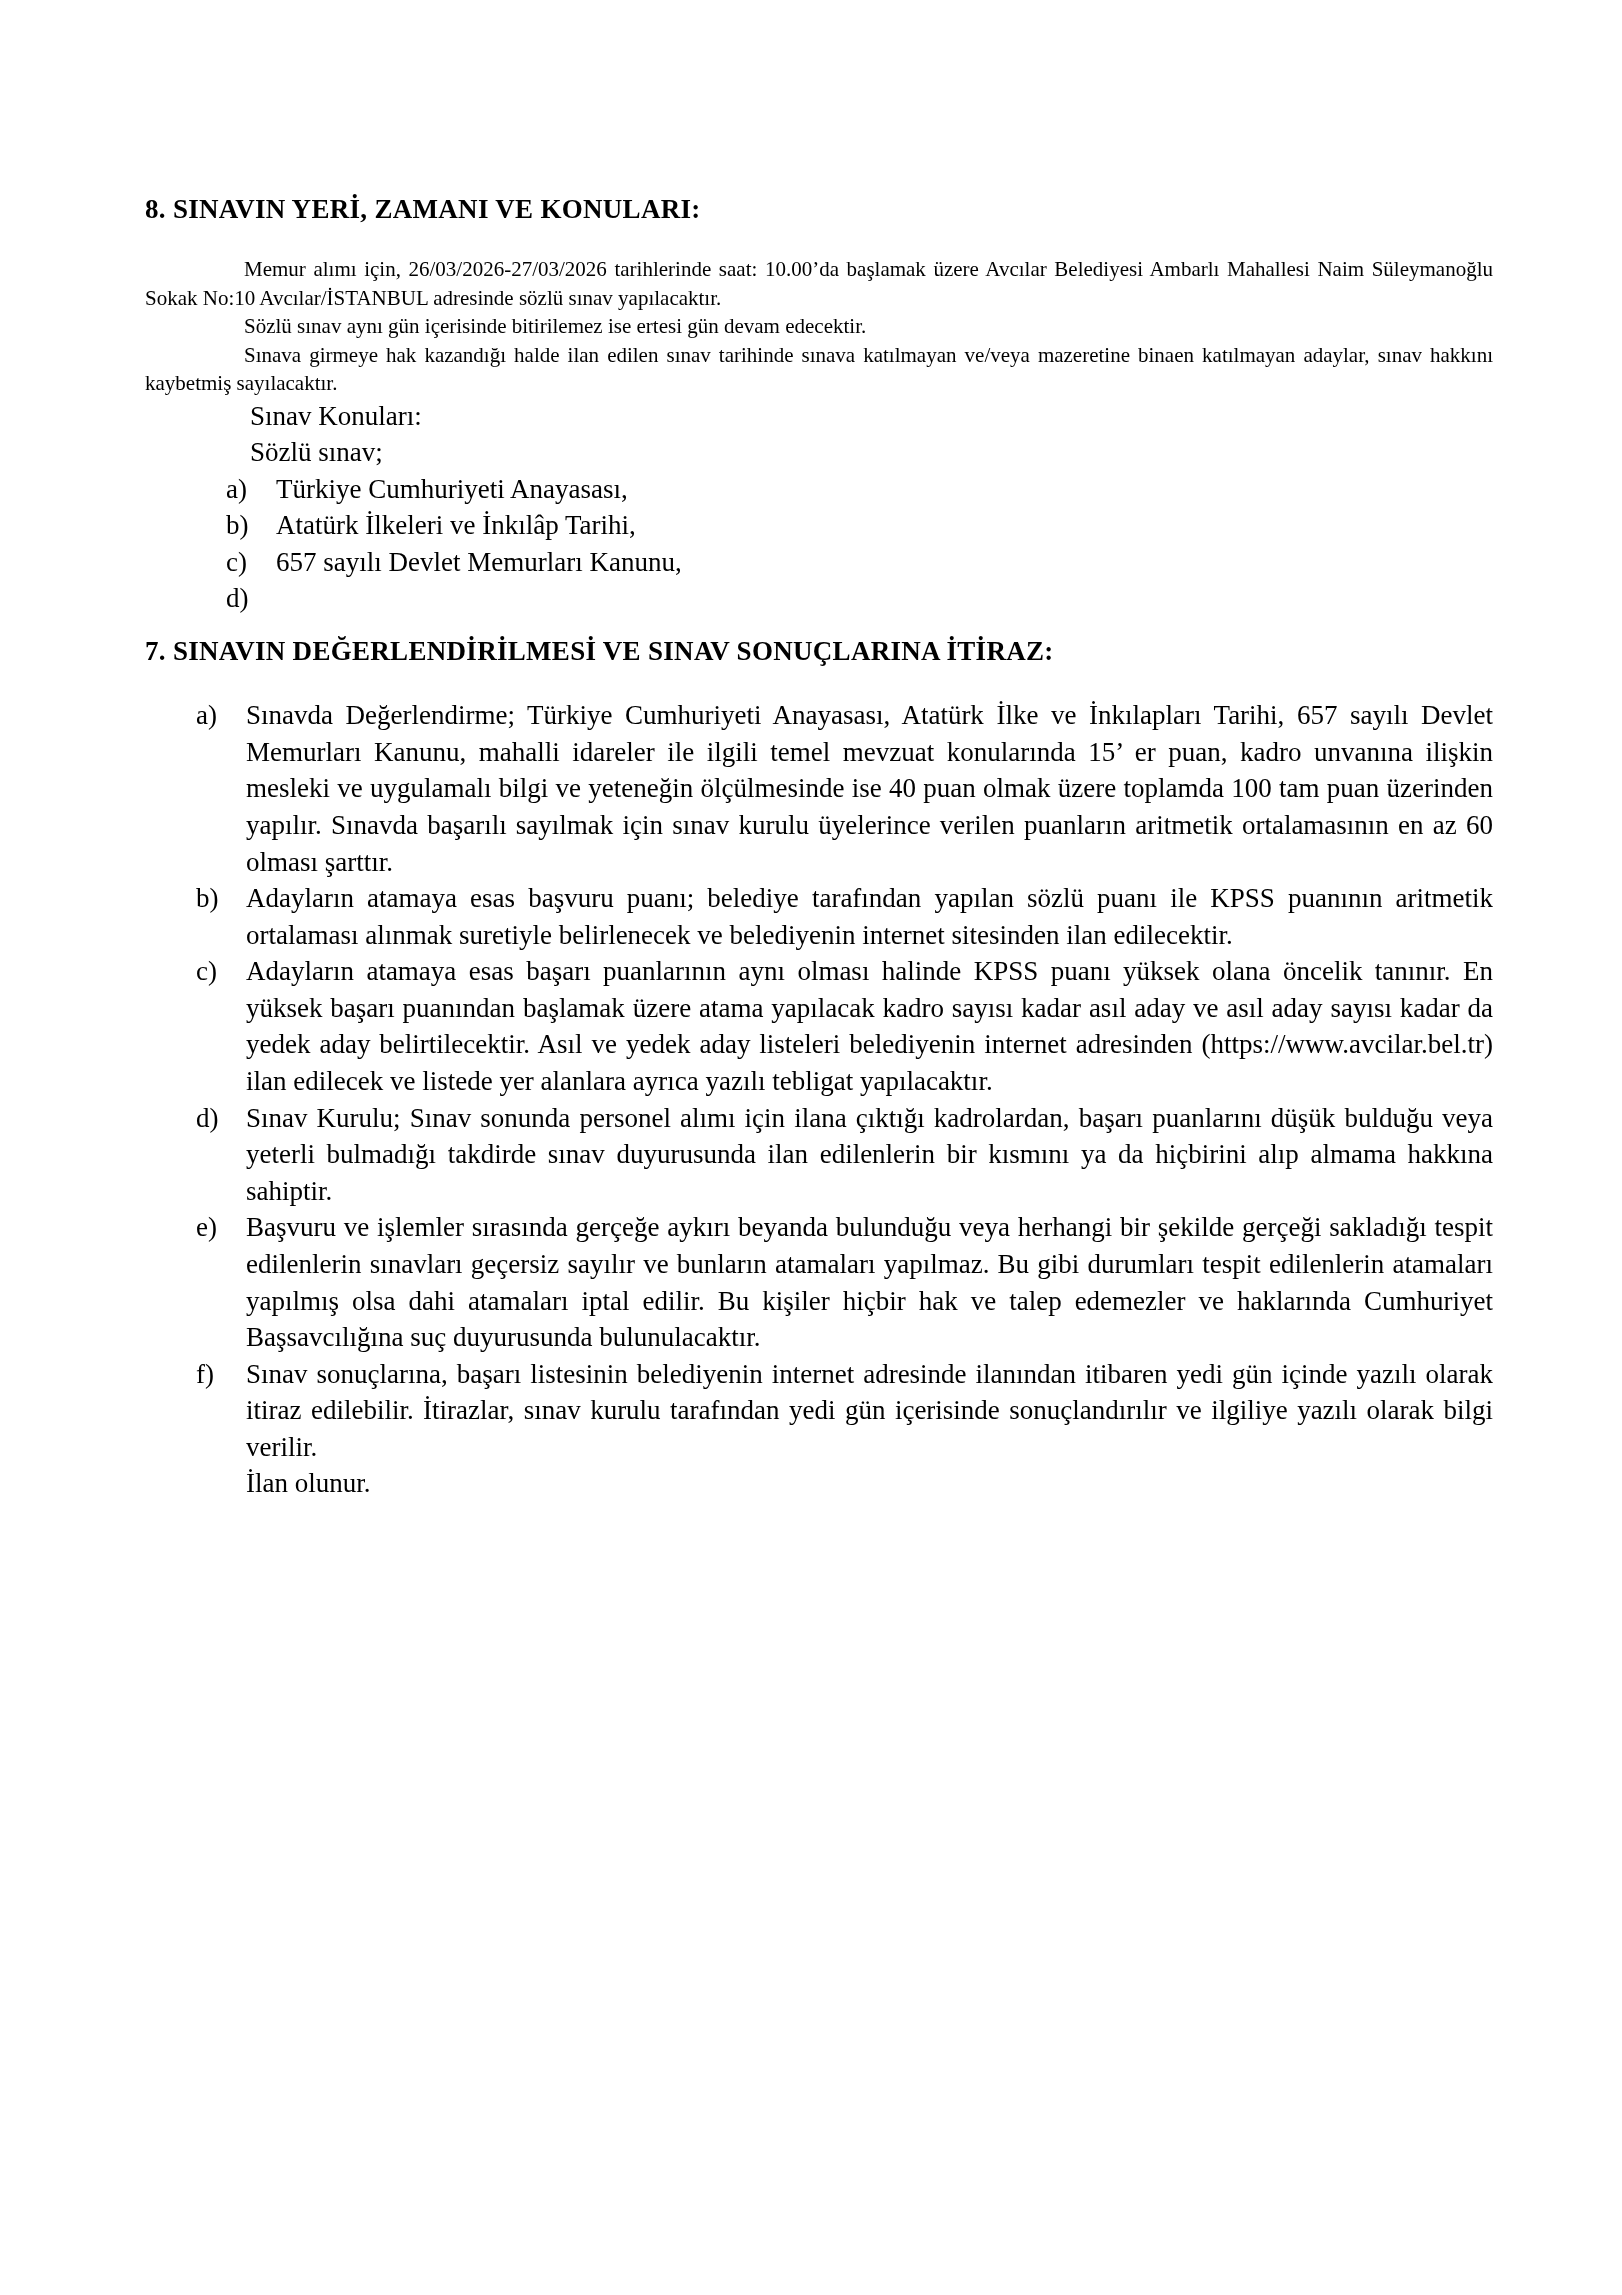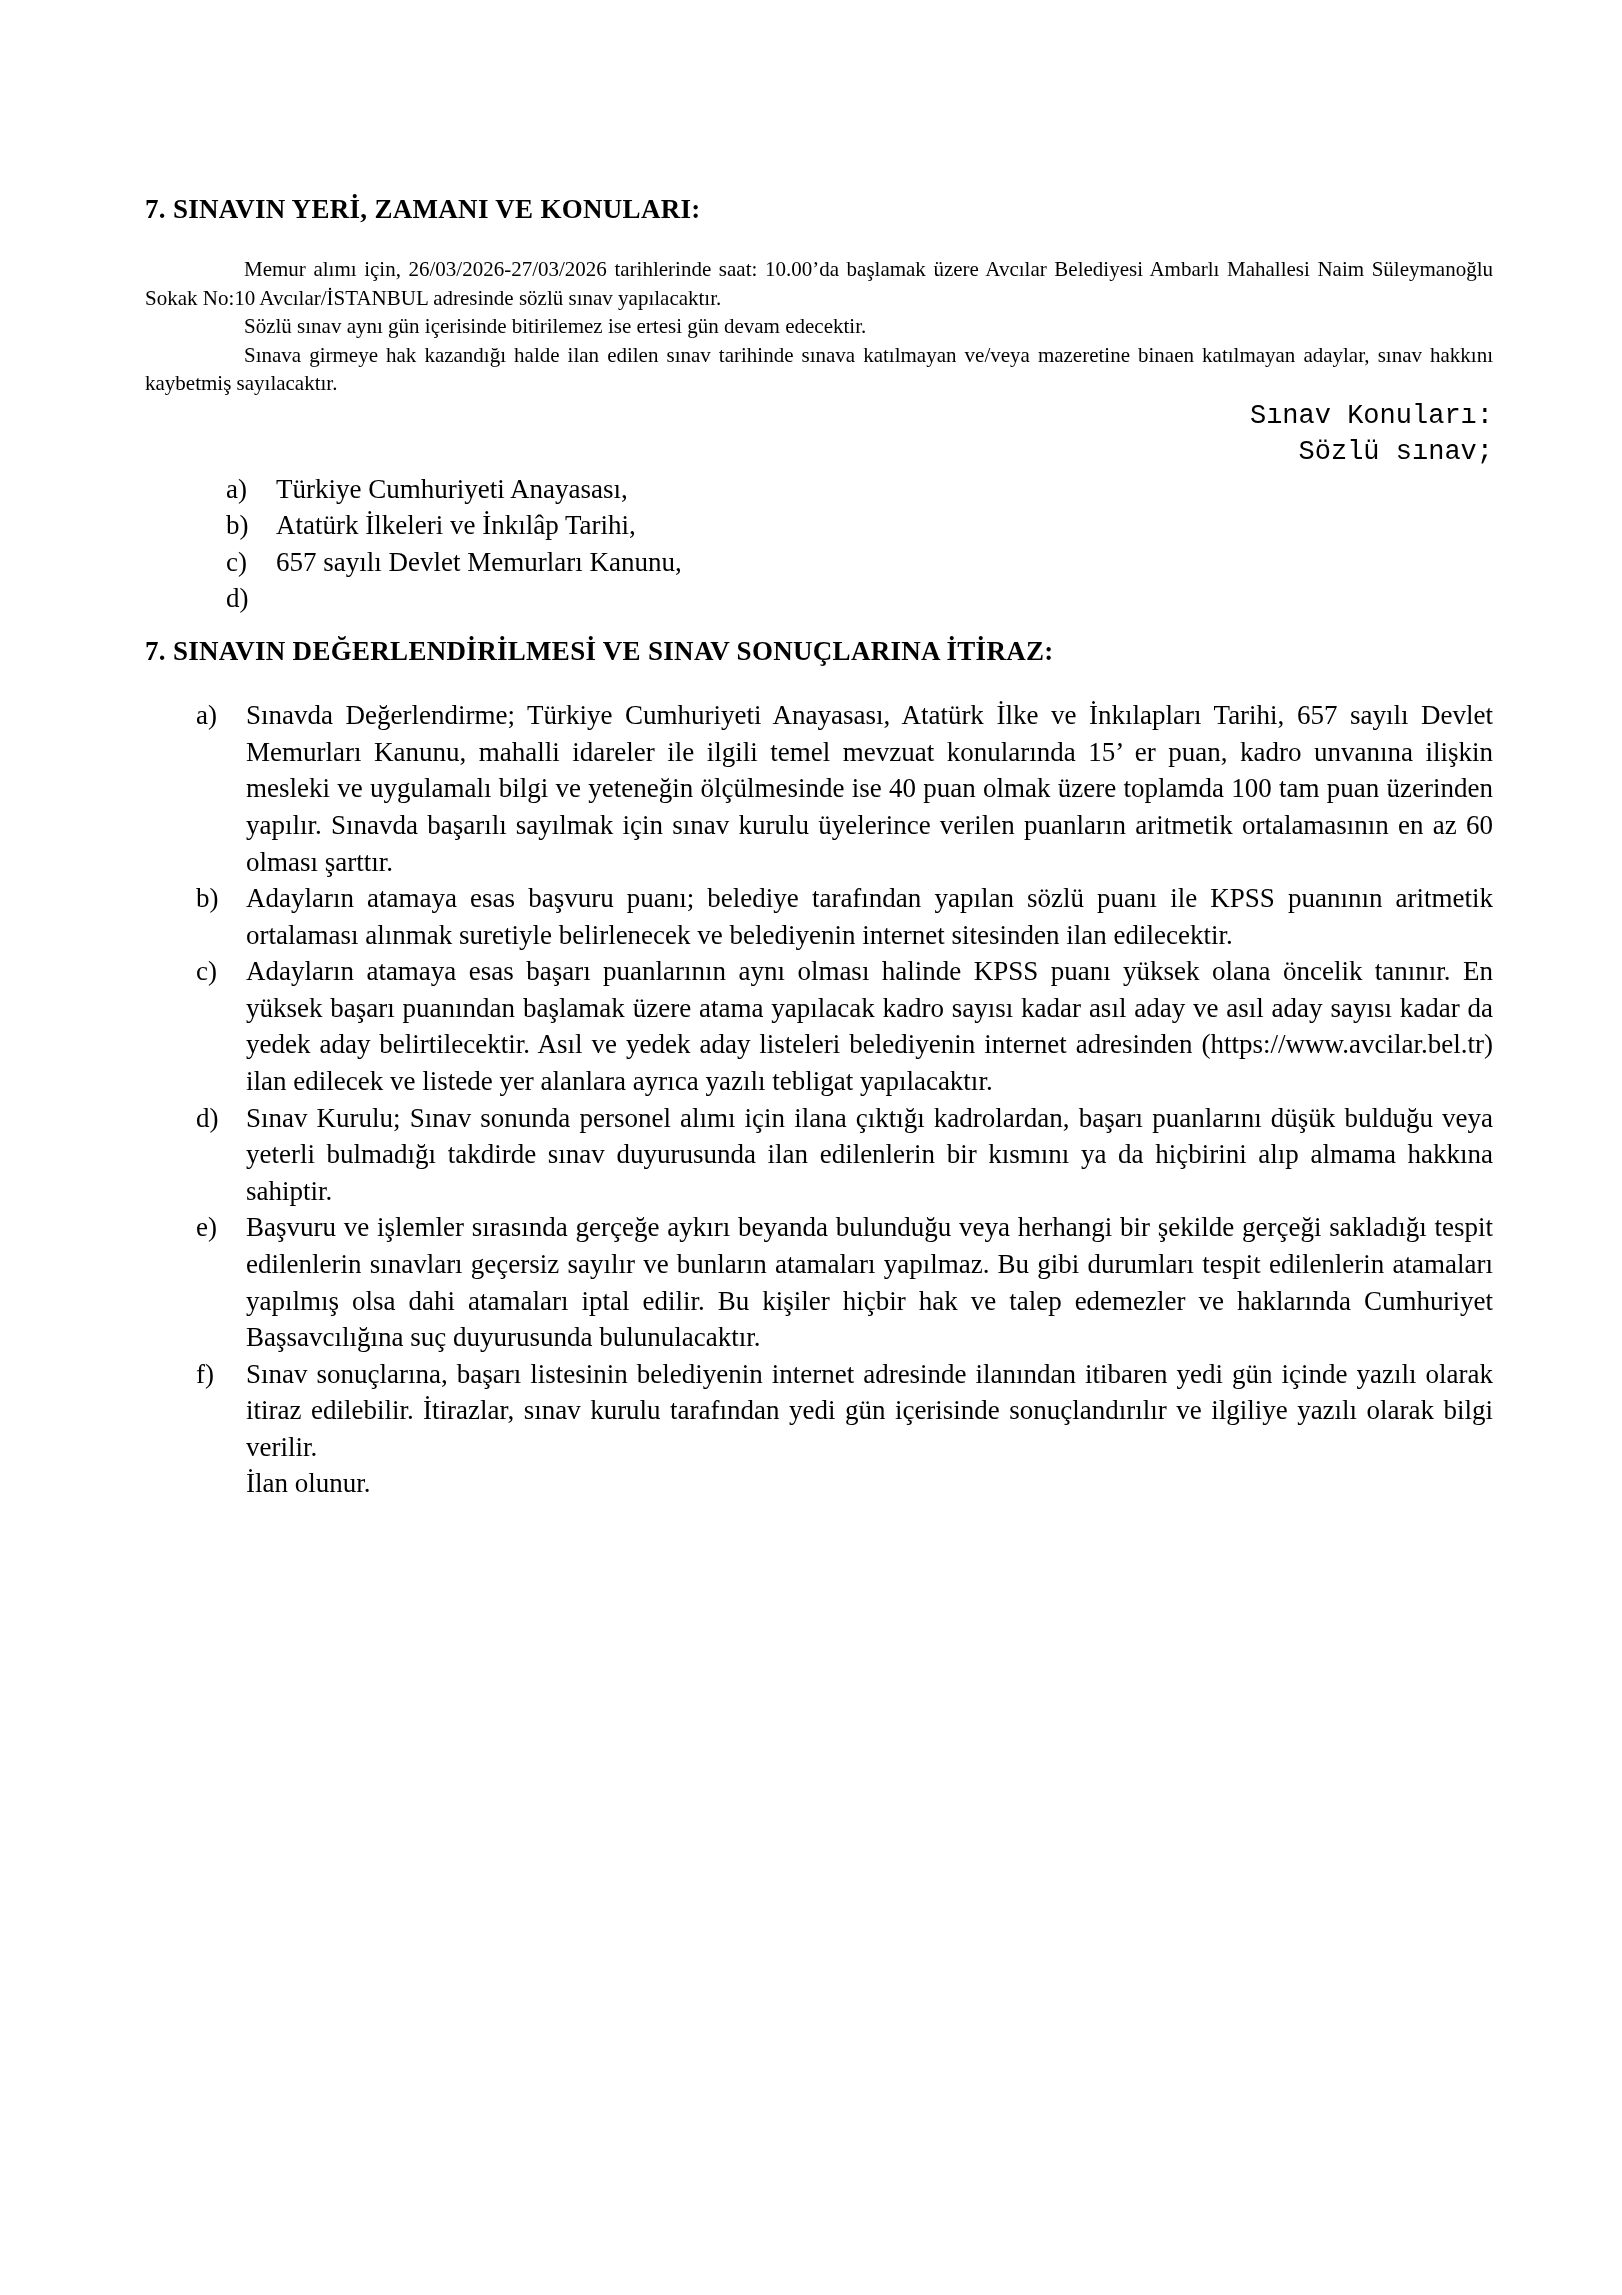--- a/index.html
+++ b/index.html
@@ -64,23 +64,22 @@
     text-indent: 99px;
   }
 
   
   .line-indent {
     font-size: 27px;
     line-height: 1.355;
     margin: 0;
     padding: 0;
     padding-left: 105px;
-    text-align: right;
+    text-align: left;
     white-space: nowrap;
-    font-family: Liberation Mono, monospace;
   }
 
   
   .alpha-list {
     list-style: none;
     margin: 0;
     padding: 0;
   }
 
   .alpha-list .li {
@@ -157,21 +156,21 @@
   .li:last-child {
     text-align-last: left;
   }
 </style>
 </head>
 <body>
 
 <div class="page">
   <div class="content">
 
-    <h2 class="section-heading">7. SINAVIN YERİ, ZAMANI VE KONULARI:</h2>
+    <h2 class="section-heading">8. SINAVIN YERİ, ZAMANI VE KONULARI:</h2>
 
     <p class="para para-first">Memur alımı için, 26/03/2026-27/03/2026 tarihlerinde saat: 10.00’da başlamak üzere Avcılar Belediyesi Ambarlı Mahallesi Naim Süleymanoğlu Sokak No:10 Avcılar/İSTANBUL adresinde sözlü sınav yapılacaktır.</p>
 
     <p class="para para-indent">Sözlü sınav aynı gün içerisinde bitirilemez ise ertesi gün devam edecektir.</p>
 
     <p class="para para-indent">Sınava girmeye hak kazandığı halde ilan edilen sınav tarihinde sınava katılmayan ve/veya mazeretine binaen katılmayan adaylar, sınav hakkını kaybetmiş sayılacaktır.</p>
 
     <div class="konular-block">
       <div class="line-indent">Sınav Konuları:</div>
       <div class="line-indent">Sözlü sınav;</div>

